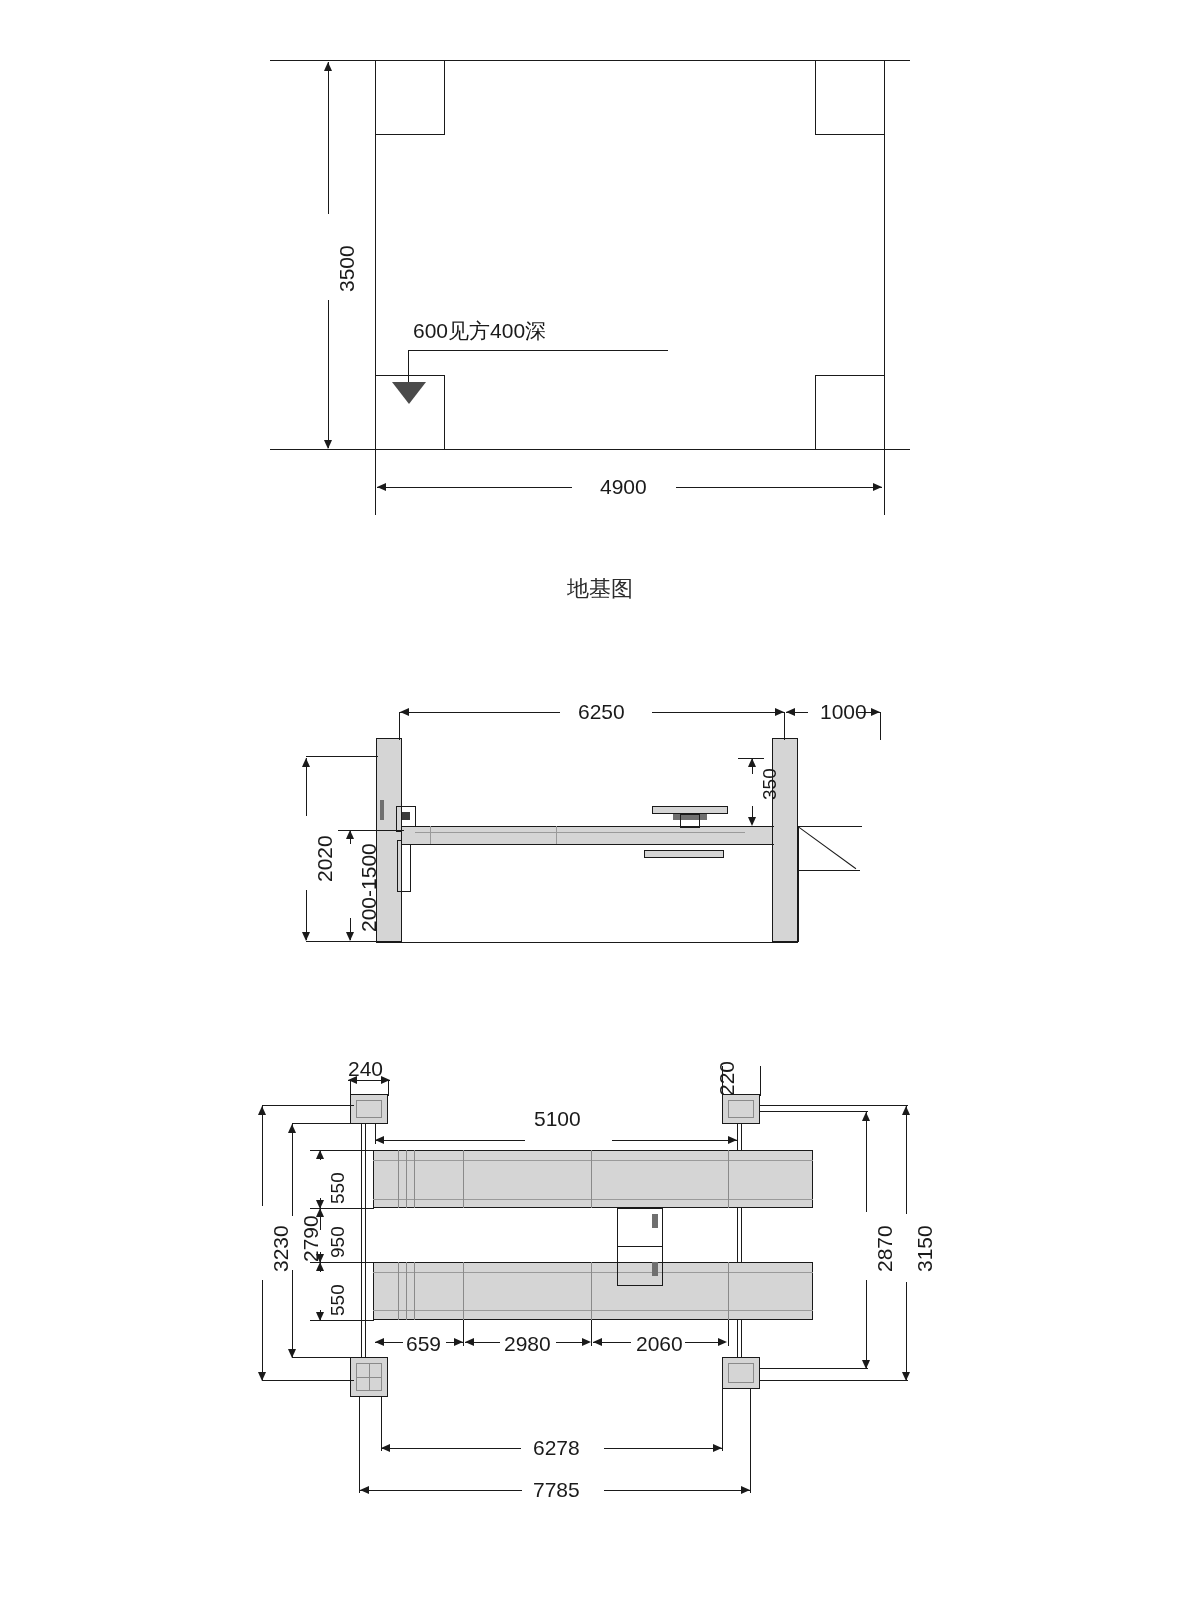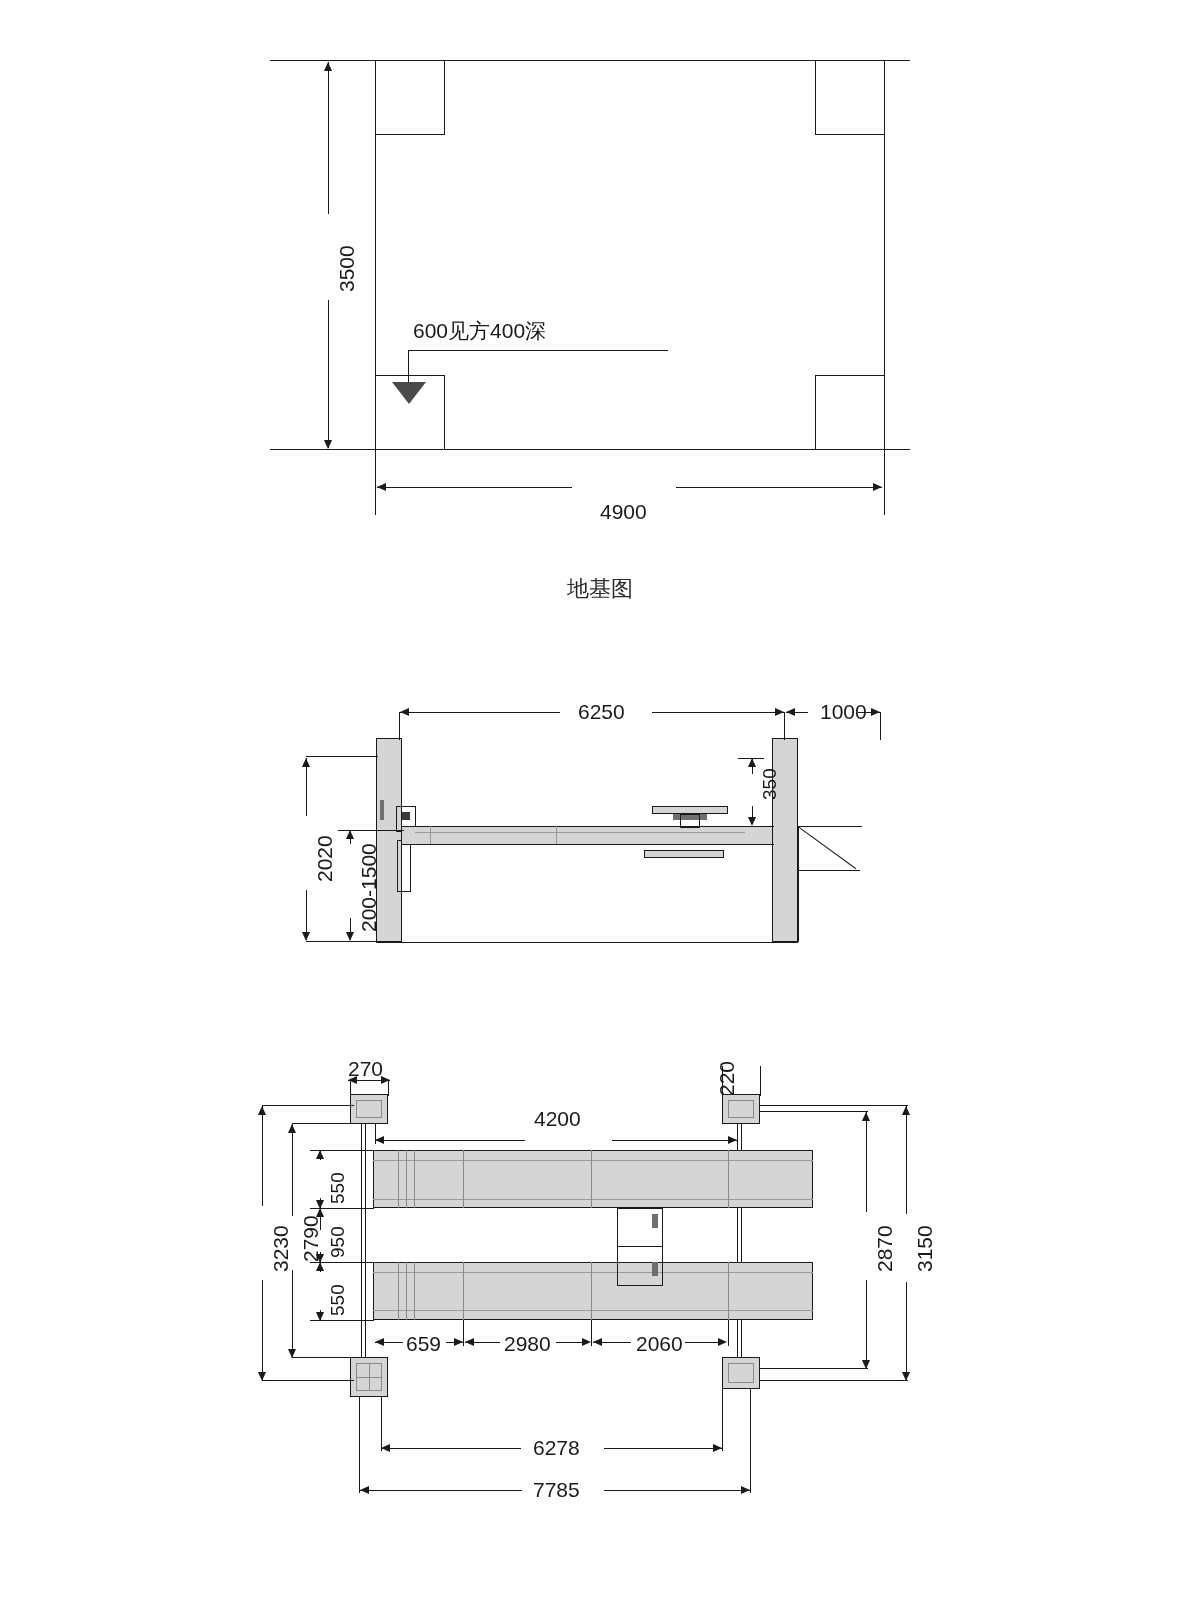--- a/index.html
+++ b/index.html
@@ -54,21 +54,21 @@
     <div class="ln h" style="left:300px;top:60px;width:75px;"></div>
     <div class="ln h" style="left:300px;top:449px;width:75px;"></div>
     <div class="txt lg rot" style="left:336px;top:292px;">3500</div>
 
     <div class="ln h" style="left:377px;top:487px;width:195px;"></div>
     <div class="ln h" style="left:676px;top:487px;width:206px;"></div>
     <div class="arrowL" style="left:377px;top:483px;"></div>
     <div class="arrowR" style="left:873px;top:483px;"></div>
     <div class="ln v" style="left:375px;top:449px;height:66px;"></div>
     <div class="ln v" style="left:884px;top:449px;height:66px;"></div>
-    <div class="txt lg" style="left:600px;top:501px;">4900</div>
+    <div class="txt lg" style="left:600px;top:476px;">4900</div>
 
     <div class="ln h" style="left:408px;top:350px;width:260px;"></div>
     <div class="ln v" style="left:408px;top:350px;height:32px;"></div>
     <div class="tri" style="left:392px;top:382px;"></div>
     <div class="txt lg" style="left:413px;top:320px;">600见方400深</div>
 
     <div class="cap" style="left:567px;top:574px;">地基图</div>
   </div>
 
   <div>
@@ -194,30 +194,30 @@
 
     <div class="box" style="left:617px;top:1208px;width:46px;height:78px;"></div>
     <div class="ln h" style="left:617px;top:1246px;width:46px;"></div>
     <div class="fill-m" style="left:652px;top:1214px;width:6px;height:14px;"></div>
     <div class="fill-m" style="left:652px;top:1262px;width:6px;height:14px;"></div>
 
     <div class="ln h" style="left:375px;top:1140px;width:150px;"></div>
     <div class="ln h" style="left:612px;top:1140px;width:125px;"></div>
     <div class="arrowL" style="left:375px;top:1136px;"></div>
     <div class="arrowR" style="left:728px;top:1136px;"></div>
-    <div class="txt lg" style="left:534px;top:1108px;">4200</div>
+    <div class="txt lg" style="left:534px;top:1108px;">5100</div>
     <div class="ln v" style="left:375px;top:1124px;height:20px;"></div>
     <div class="ln v" style="left:737px;top:1124px;height:20px;"></div>
 
     <div class="ln h" style="left:348px;top:1080px;width:42px;"></div>
     <div class="arrowL" style="left:348px;top:1076px;"></div>
     <div class="arrowR" style="left:381px;top:1076px;"></div>
     <div class="ln v" style="left:350px;top:1080px;height:16px;"></div>
     <div class="ln v" style="left:388px;top:1080px;height:16px;"></div>
-    <div class="txt lg" style="left:348px;top:1058px;">270</div>
+    <div class="txt lg" style="left:348px;top:1058px;">240</div>
 
     <div class="ln v" style="left:722px;top:1066px;height:30px;"></div>
     <div class="ln v" style="left:760px;top:1066px;height:30px;"></div>
     <div class="txt lg rot" style="left:716px;top:1096px;">220</div>
 
     <div class="ln v" style="left:262px;top:1106px;height:100px;"></div>
     <div class="ln v" style="left:262px;top:1280px;height:100px;"></div>
     <div class="arrowU" style="left:258px;top:1106px;"></div>
     <div class="arrowD" style="left:258px;top:1372px;"></div>
     <div class="ln h" style="left:262px;top:1105px;width:92px;"></div>

